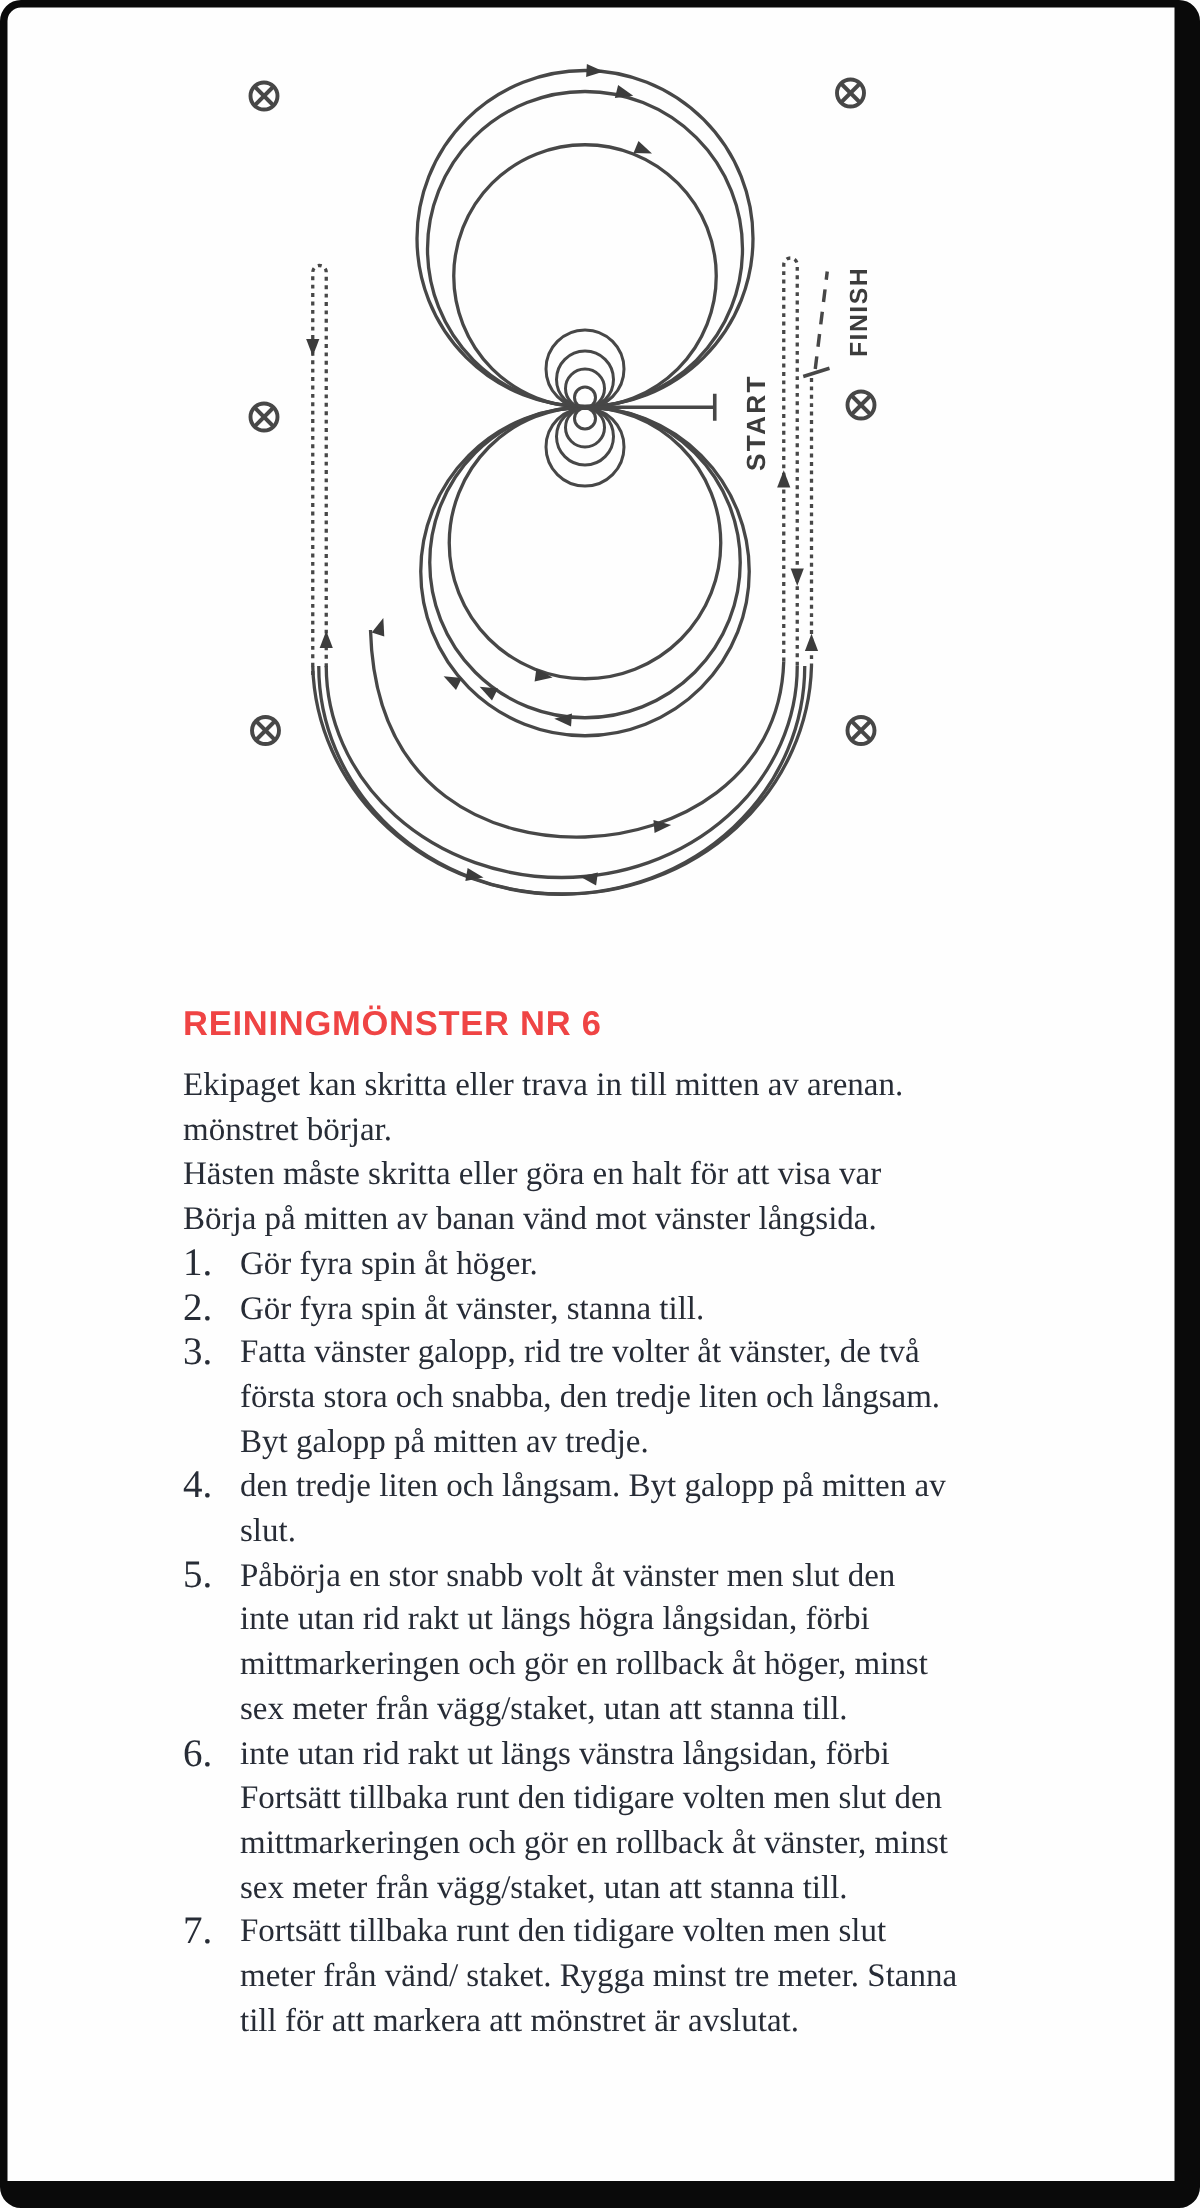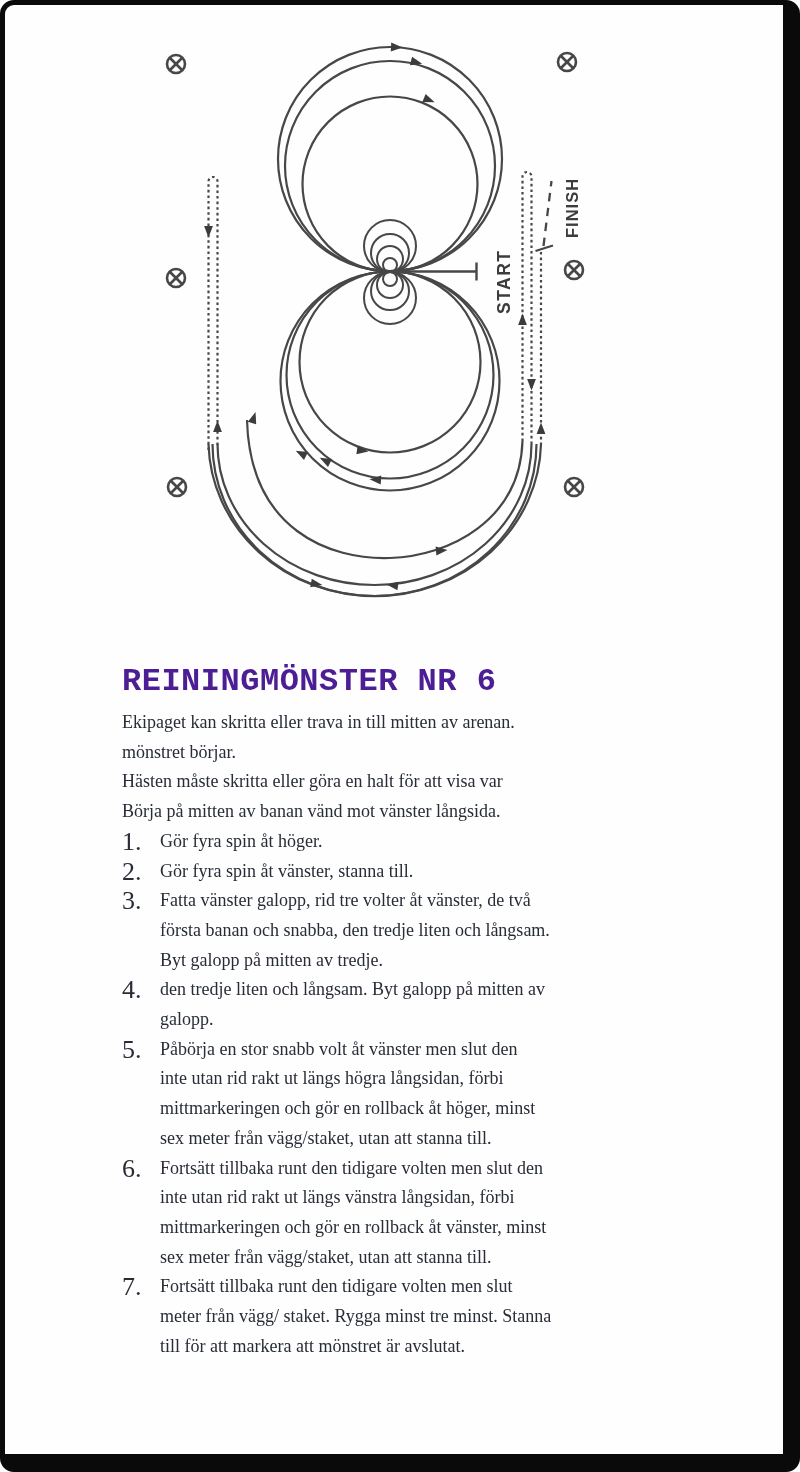--- a/index.html
+++ b/index.html
@@ -12,26 +12,26 @@
     position:absolute;inset:0;box-sizing:border-box;z-index:9;pointer-events:none;
     border-style:solid;border-color:#0a0a0a;
     border-width:5px 17px 18px 5px;border-radius:14px;
   }
   .diagram{position:absolute;left:0;top:0;}
   .content{
     position:absolute;left:122px;top:664px;width:610px;
     color:#272c36;
   }
   .title{
-    font-family:Liberation Mono, monospace;
-    font-weight:bold;font-size:32px;line-height:36px;
-    letter-spacing:.5px;color:#4c1d95;margin:0 0 8px 0;
+    font-family:Liberation Sans, sans-serif;
+    font-weight:bold;font-size:23px;line-height:36px;
+    letter-spacing:.5px;color:#ef4444;margin:0 0 8px 0;
   }
   .tl{
-    font-size:18px;line-height:29.7px;white-space:nowrap;
+    font-size:22px;line-height:29.7px;white-space:nowrap;
   }
   .steps{margin:0;padding:0;list-style:none;}
   .step{position:relative;padding-left:38px;}
   .step .num{
     position:absolute;left:0;top:0;
     font-size:26px;line-height:29.7px;
   }
 </style>
 </head>
 <body>
@@ -168,45 +168,45 @@
         <span class="num">1.</span>
         <div class="tl">Gör fyra spin åt höger.</div>
       </li>
       <li class="step">
         <span class="num">2.</span>
         <div class="tl">Gör fyra spin åt vänster, stanna till.</div>
       </li>
       <li class="step">
         <span class="num">3.</span>
         <div class="tl">Fatta vänster galopp, rid tre volter åt vänster, de två</div>
-        <div class="tl">första banan och snabba, den tredje liten och långsam.</div>
+        <div class="tl">första stora och snabba, den tredje liten och långsam.</div>
         <div class="tl">Byt galopp på mitten av tredje.</div>
       </li>
       <li class="step">
         <span class="num">4.</span>
         <div class="tl">den tredje liten och långsam. Byt galopp på mitten av</div>
-        <div class="tl">galopp.</div>
+        <div class="tl">slut.</div>
       </li>
       <li class="step">
         <span class="num">5.</span>
         <div class="tl">Påbörja en stor snabb volt åt vänster men slut den</div>
         <div class="tl">inte utan rid rakt ut längs högra långsidan, förbi</div>
         <div class="tl">mittmarkeringen och gör en rollback åt höger, minst</div>
         <div class="tl">sex meter från vägg/staket, utan att stanna till.</div>
       </li>
       <li class="step">
         <span class="num">6.</span>
+        <div class="tl">inte utan rid rakt ut längs vänstra långsidan, förbi</div>
         <div class="tl">Fortsätt tillbaka runt den tidigare volten men slut den</div>
-        <div class="tl">inte utan rid rakt ut längs vänstra långsidan, förbi</div>
         <div class="tl">mittmarkeringen och gör en rollback åt vänster, minst</div>
         <div class="tl">sex meter från vägg/staket, utan att stanna till.</div>
       </li>
       <li class="step">
         <span class="num">7.</span>
         <div class="tl">Fortsätt tillbaka runt den tidigare volten men slut</div>
-        <div class="tl">meter från vägg/ staket. Rygga minst tre minst. Stanna</div>
+        <div class="tl">meter från vänd/ staket. Rygga minst tre meter. Stanna</div>
         <div class="tl">till för att markera att mönstret är avslutat.</div>
       </li>
     </ol>
   </div>
 
   <div class="frame"></div>
 </div>
 
 </body></html>

